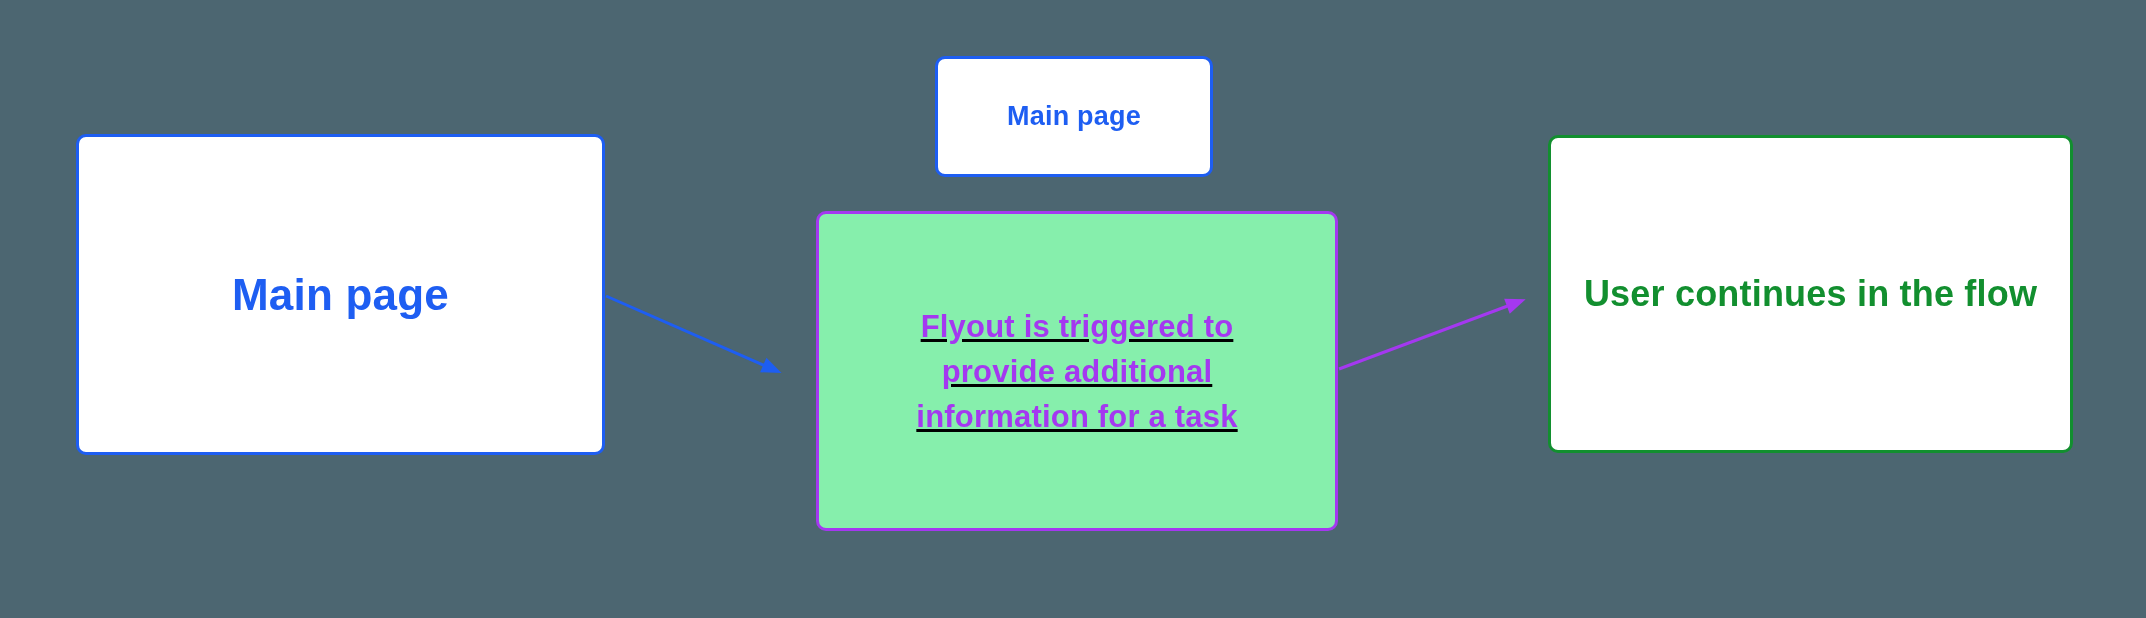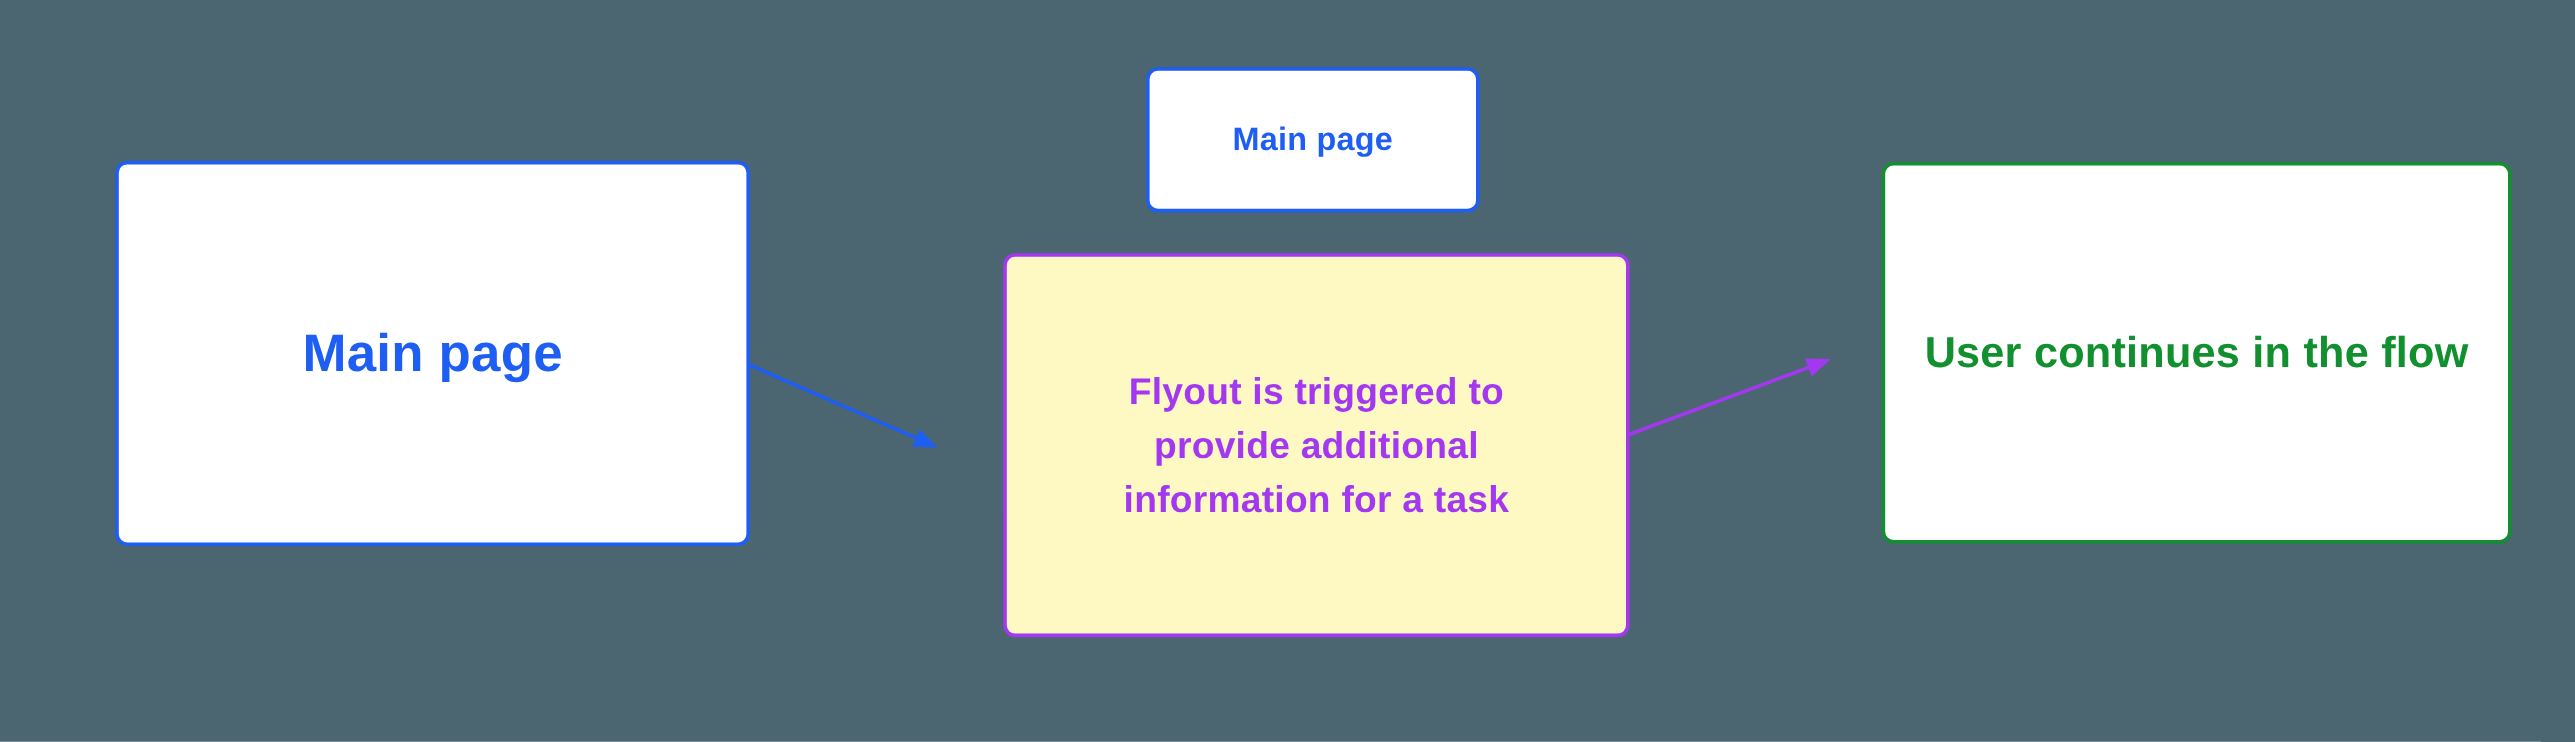--- a/index.html
+++ b/index.html
@@ -30,21 +30,20 @@
     position: absolute;
     box-sizing: border-box;
     background: #ffffff;
     border: 3px solid #888;
     border-radius: 10px;
     display: flex;
     align-items: center;
     justify-content: center;
     text-align: center;
     cursor: pointer;
-    margin-left: 20px;
   }
   .node .label {
     font-weight: bold;
     letter-spacing: 0.2px;
   }
   #node-main-page {
     left: 76px; top: 134px;
     width: 529px; height: 321px;
   }
   #node-main-page .label { font-size: 44px; white-space: nowrap; }
@@ -90,21 +89,21 @@
   </svg>
 
   <div class="node" id="node-main-page" style="border-color: rgb(30, 94, 242); background-color: rgb(255, 255, 255);">
     <span class="label" style="color: rgb(30, 94, 242);">Main page</span>
   </div>
 
   <div class="node" id="node-main-page-small" style="border-color: rgb(30, 94, 242); background-color: rgb(255, 255, 255);">
     <span class="label" style="color: rgb(30, 94, 242);">Main page</span>
   </div>
 
-  <div class="node" id="node-flyout" style="border-color: rgb(164, 56, 240); background-color: #fef9c3;">
+  <div class="node" id="node-flyout" style="border-color: rgb(164, 56, 240); background-color: #86efac; text-decoration: underline;">
     <span class="label" style="color: rgb(164, 56, 240);">Flyout is triggered to provide additional information for a task</span>
   </div>
 
   <div class="node" id="node-user-continues" style="border-color: rgb(18, 143, 47); background-color: rgb(255, 255, 255);">
     <span class="label" style="color: rgb(18, 143, 47);">User continues in the flow</span>
   </div>
 
 </div>
 
 </body></html>

